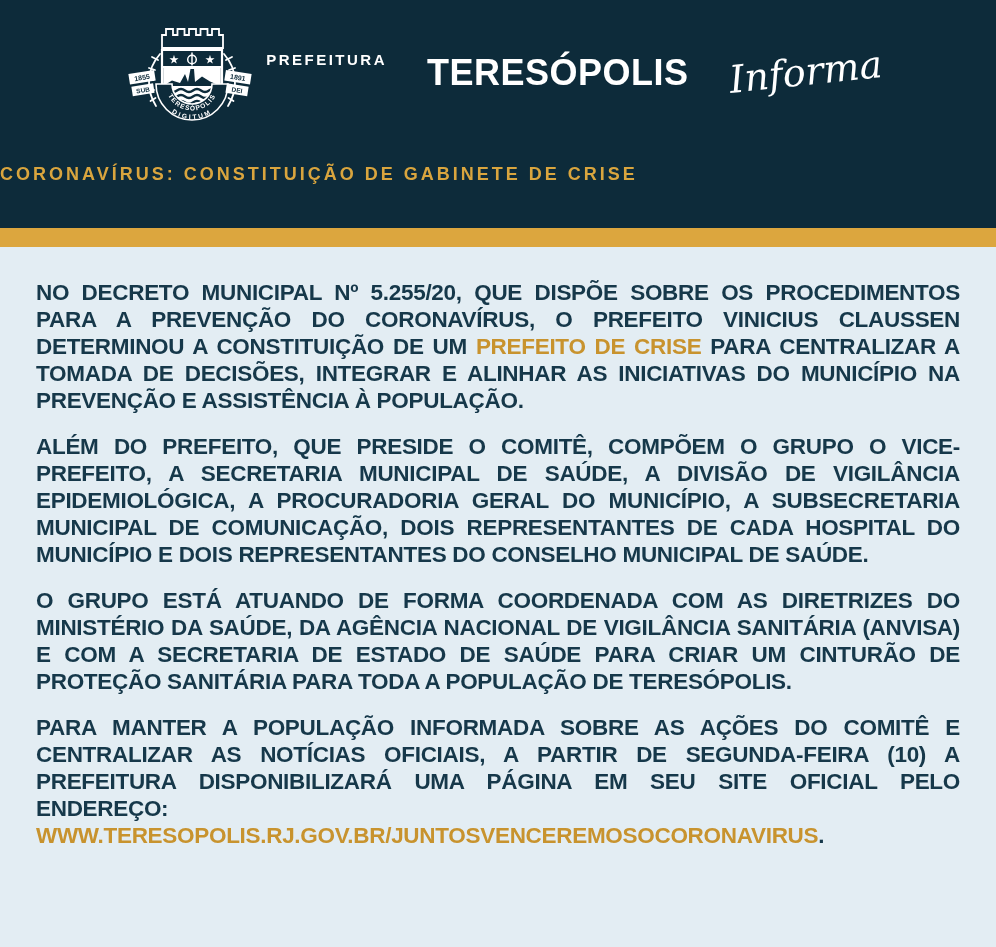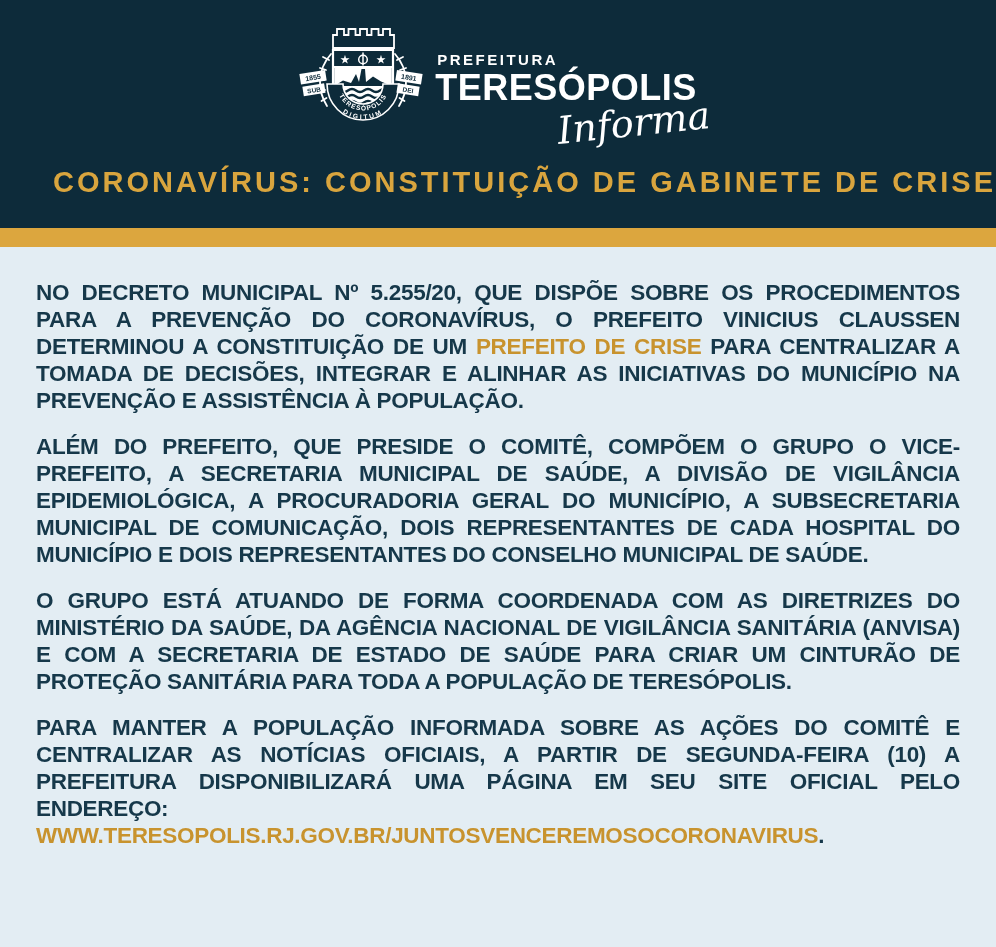--- a/index.html
+++ b/index.html
@@ -20,23 +20,24 @@
   }
   .brand {
     display: flex;
     justify-content: center;
     align-items: flex-start;
   }
   .crest { width: 124px; height: 114px; flex: 0 0 auto; }
   .brand-text {
     margin-left: 12px;
     padding-top: 26px;
-    display: flex; flex-direction: column;
+    display: flex; flex-direction: row;
     color: #ffffff;
     line-height: 1;
+    gap: 40px;
   }
   .brand-top {
     font-size: 15px; font-weight: 700;
     letter-spacing: 2.5px;
     margin-left: 2px;
   }
   .brand-name {
     font-size: 36px; font-weight: 700;
     letter-spacing: 0.5px;
     margin-top: 3px;
@@ -45,23 +46,23 @@
     font-family: "DejaVu Serif", serif;
     font-style: italic;
     font-size: 38px;
     align-self: flex-end;
     margin-top: -2px;
     margin-right: -14px;
     transform: rotate(-6deg);
   }
   .headline {
     margin: 24px 0 0 0;
-    text-align: right;
+    text-align: left;
     color: var(--gold-headline, #d9a53e);
-    font-size: 29px; font-weight: 700;
+    font-size: 18px; font-weight: 700;
     letter-spacing: 3px;
     font-stretch: condensed;
   }
   
   .gold-bar {
     height: 19px; flex: 0 0 19px;
     background: var(--gold, #dca63e);
   }
   
   .article {

